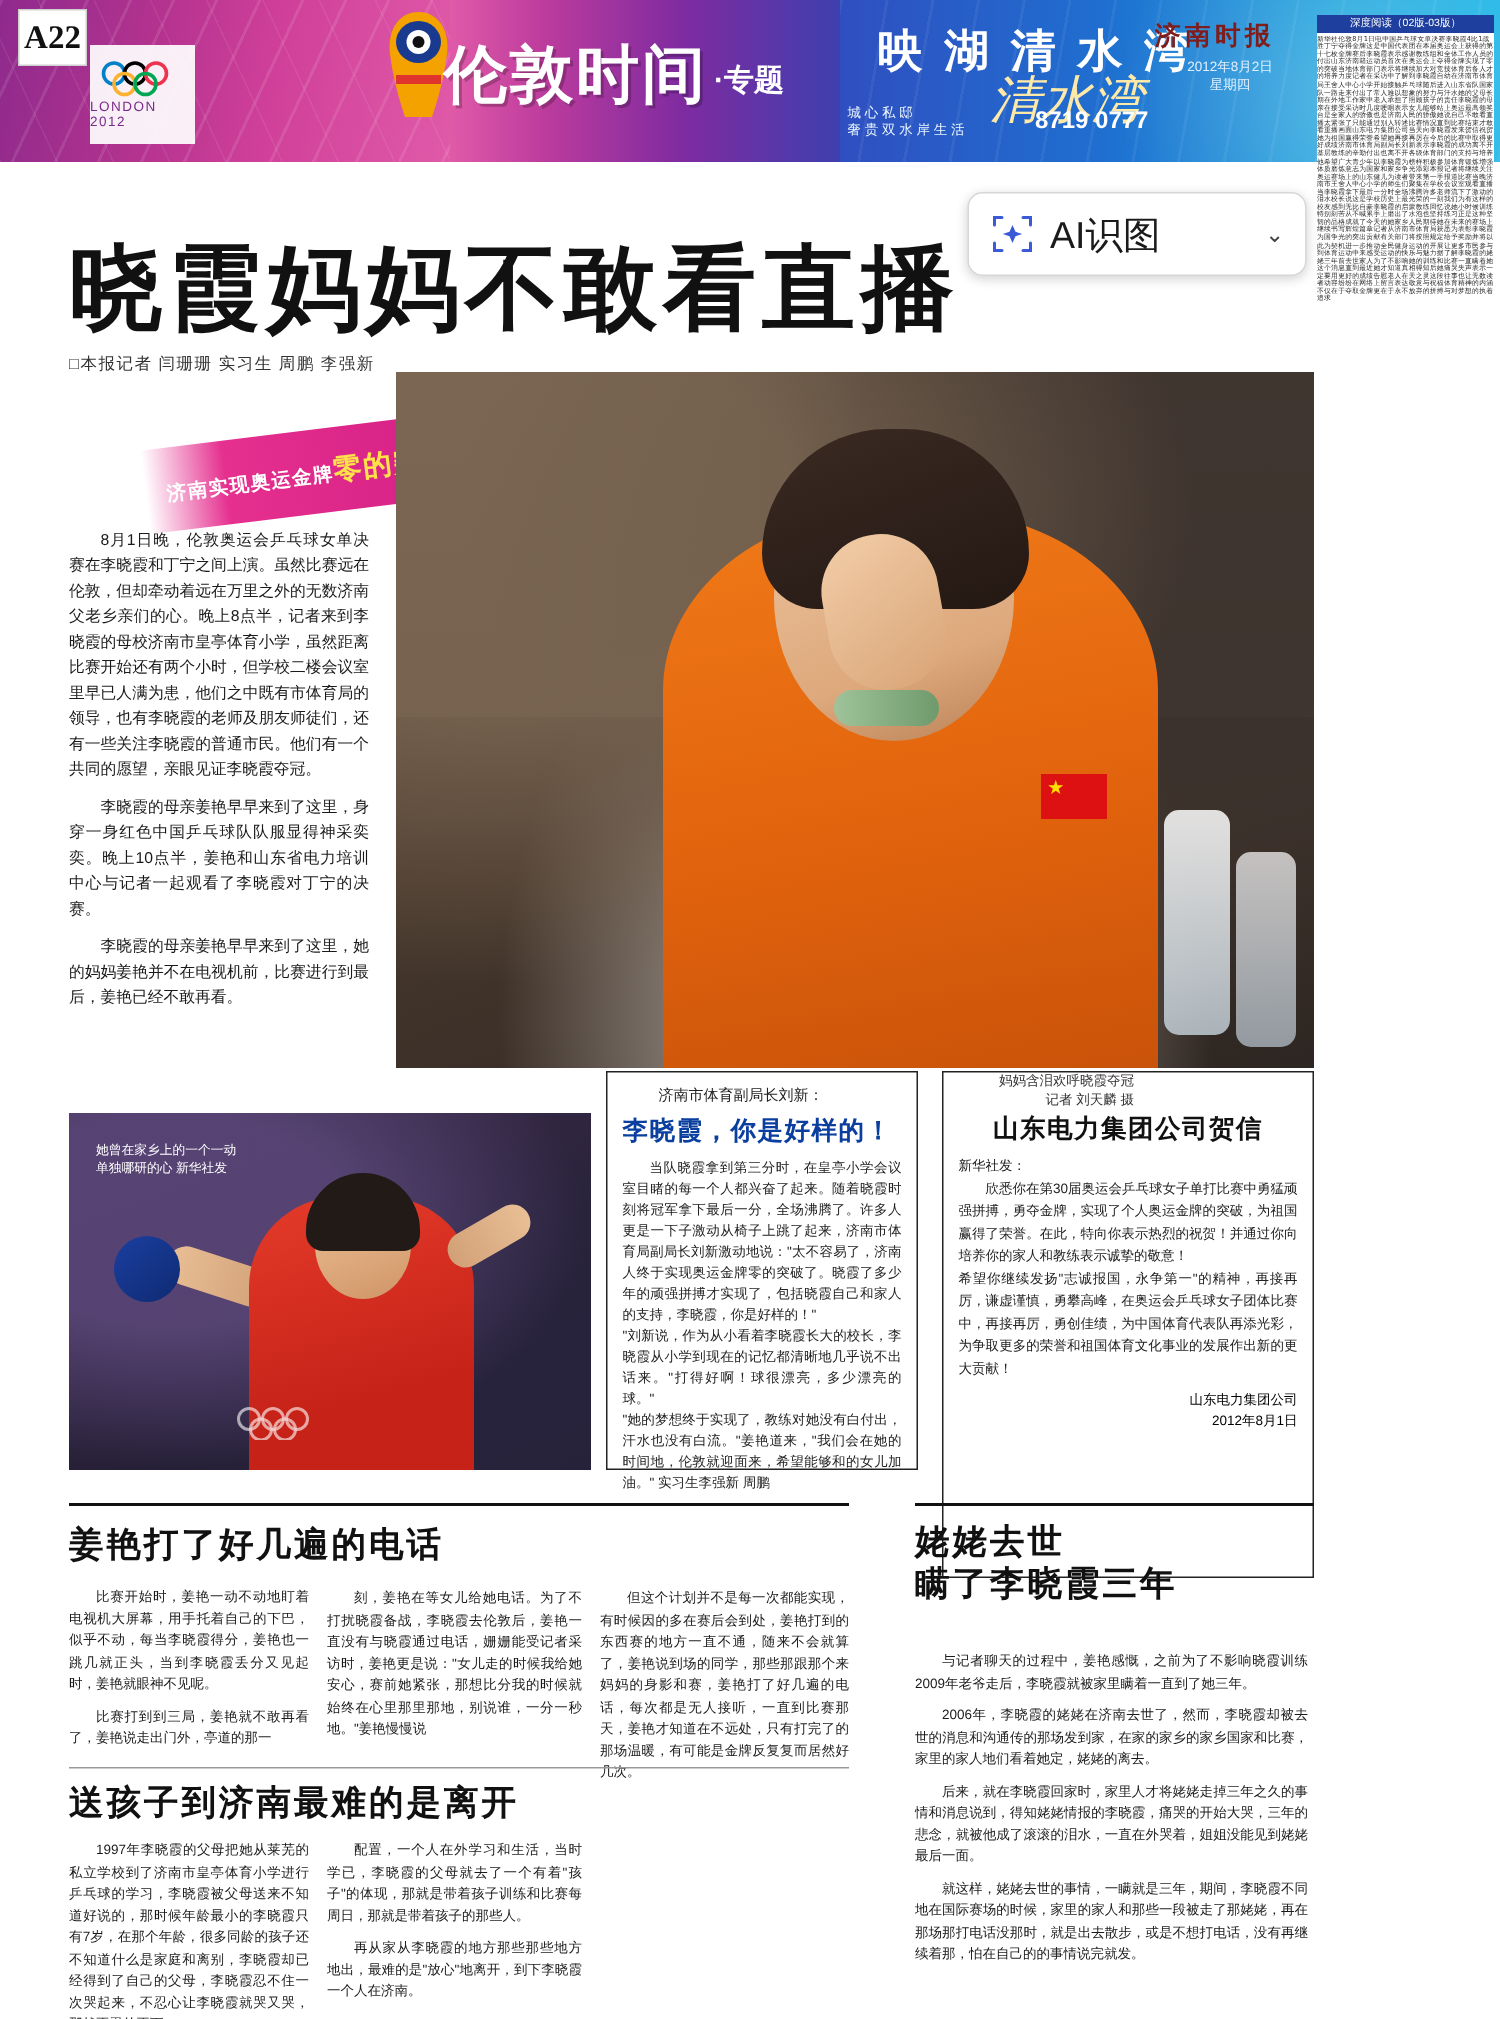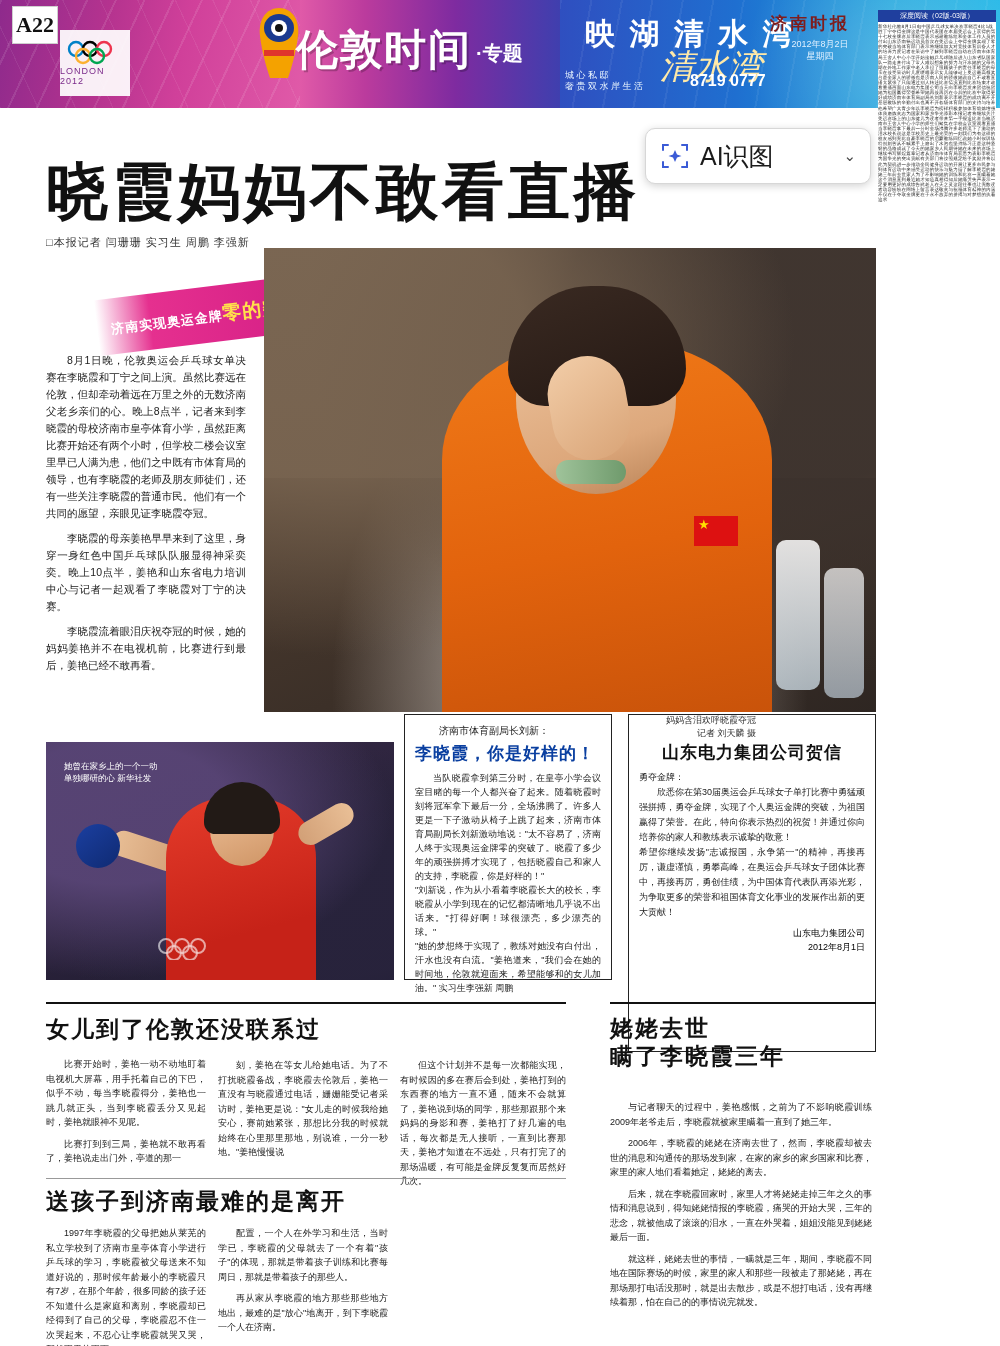--- a/index.html
+++ b/index.html
@@ -217,21 +217,21 @@
     <div class="mp-flag"></div>
     <div class="mp-bottle"></div>
     <div class="mp-bottle2"></div>
   </div>
   <div class="mp-caption" style="white-space:pre-line;">妈妈含泪欢呼晓霞夺冠
 记者 刘天麟  摄</div>
 
   <div class="col-left">
     <p>8月1日晚，伦敦奥运会乒乓球女单决赛在李晓霞和丁宁之间上演。虽然比赛远在伦敦，但却牵动着远在万里之外的无数济南父老乡亲们的心。晚上8点半，记者来到李晓霞的母校济南市皇亭体育小学，虽然距离比赛开始还有两个小时，但学校二楼会议室里早已人满为患，他们之中既有市体育局的领导，也有李晓霞的老师及朋友师徒们，还有一些关注李晓霞的普通市民。他们有一个共同的愿望，亲眼见证李晓霞夺冠。</p>
     <p>李晓霞的母亲姜艳早早来到了这里，身穿一身红色中国乒乓球队队服显得神采奕奕。晚上10点半，姜艳和山东省电力培训中心与记者一起观看了李晓霞对丁宁的决赛。</p>
-    <p>李晓霞流着眼泪庆祝夺冠的时候，她的妈妈姜艳并不在电视机前，比赛进行到最后，姜艳已经不敢再看。</p>
+    <p>李晓霞的母亲姜艳早早来到了这里，她的妈妈姜艳并不在电视机前，比赛进行到最后，姜艳已经不敢再看。</p>
   </div>
 
   <div class="actionphoto">
     <div class="ap-bg"></div>
     <div class="ap-armL"></div>
     <div class="ap-bat"></div>
     <div class="ap-player"></div>
     <div class="ap-armR"></div>
     <div class="ap-head"></div>
     <div class="ap-hair"></div>
@@ -251,31 +251,31 @@
   <div class="boxA">
     <div class="k">济南市体育副局长刘新：</div>
     <div class="h">李晓霞，你是好样的！</div>
     <div class="b" style="white-space:pre-line;">当队晓霞拿到第三分时，在皇亭小学会议室目睹的每一个人都兴奋了起来。随着晓霞时刻将冠军拿下最后一分，全场沸腾了。许多人更是一下子激动从椅子上跳了起来，济南市体育局副局长刘新激动地说："太不容易了，济南人终于实现奥运金牌零的突破了。晓霞了多少年的顽强拼搏才实现了，包括晓霞自己和家人的支持，李晓霞，你是好样的！"
 "刘新说，作为从小看着李晓霞长大的校长，李晓霞从小学到现在的记忆都清晰地几乎说不出话来。"打得好啊！球很漂亮，多少漂亮的球。"
 "她的梦想终于实现了，教练对她没有白付出，汗水也没有白流。"姜艳道来，"我们会在她的时间地，伦敦就迎面来，希望能够和的女儿加油。"  实习生李强新 周鹏</div>
   </div>
 
   <div class="boxB">
     <div class="h">山东电力集团公司贺信</div>
-    <div class="b" style="text-indent:0">勇夺金牌：</div>
+    <div class="b" style="text-indent:0">新华社发：</div>
     <div class="b" style="white-space:pre-line;">欣悉你在第30届奥运会乒乓球女子单打比赛中勇猛顽强拼搏，勇夺金牌，实现了个人奥运金牌的突破，为祖国赢得了荣誉。在此，特向你表示热烈的祝贺！并通过你向培养你的家人和教练表示诚挚的敬意！
 希望你继续发扬"志诚报国，永争第一"的精神，再接再厉，谦虚谨慎，勇攀高峰，在奥运会乒乓球女子团体比赛中，再接再厉，勇创佳绩，为中国体育代表队再添光彩，为争取更多的荣誉和祖国体育文化事业的发展作出新的更大贡献！</div>
     <div class="sig" style="white-space:pre-line;">山东电力集团公司
 2012年8月1日</div>
   </div>
 
   <div class="sec-rule" style="left:46px;top:1002px;width:520px;"></div>
   <div class="sec-rule" style="left:610px;top:1002px;width:266px;"></div>
 
-  <div class="sub-h" style="left:46px;top:1014px;">女儿到了伦敦还没联系过</div>
+  <div class="sub-h" style="left:46px;top:1014px;">姜艳打了好几遍的电话</div>
   <div class="sub-h" style="left:610px;top:1014px;white-space:pre-line;line-height:28px;">姥姥去世
 瞒了李晓霞三年</div>
 
   <div class="btxt" style="left:46px;top:1058px;width:160px;font-family:Liberation Mono, monospace;">
     <p>比赛开始时，姜艳一动不动地盯着电视机大屏幕，用手托着自己的下巴，似乎不动，每当李晓霞得分，姜艳也一跳几就正头，当到李晓霞丢分又见起时，姜艳就眼神不见呢。</p>
     <p>比赛打到到三局，姜艳就不敢再看了，姜艳说走出门外，亭道的那一</p>
   </div>
   <div class="btxt" style="left:218px;top:1058px;width:170px;">
     <p>刻，姜艳在等女儿给她电话。为了不打扰晓霞备战，李晓霞去伦敦后，姜艳一直没有与晓霞通过电话，姗姗能受记者采访时，姜艳更是说："女儿走的时候我给她安心，赛前她紧张，那想比分我的时候就始终在心里那里那地，别说谁，一分一秒地。"姜艳慢慢说</p>
   </div>

